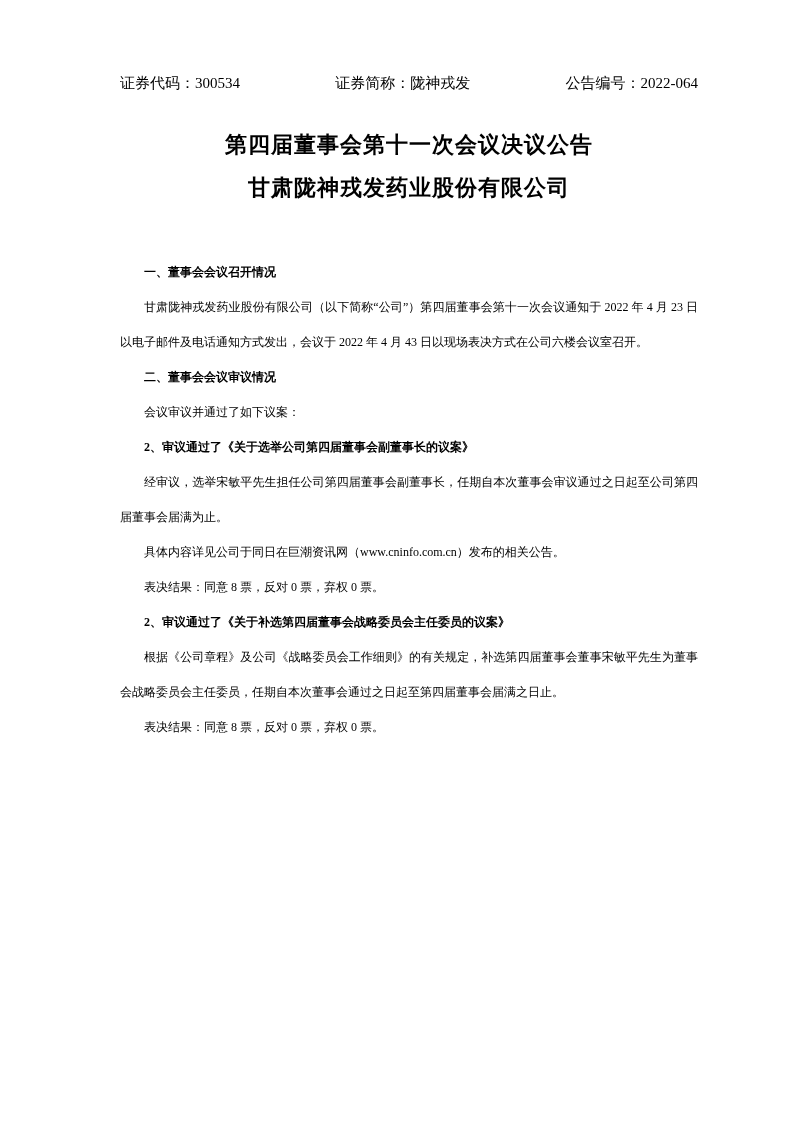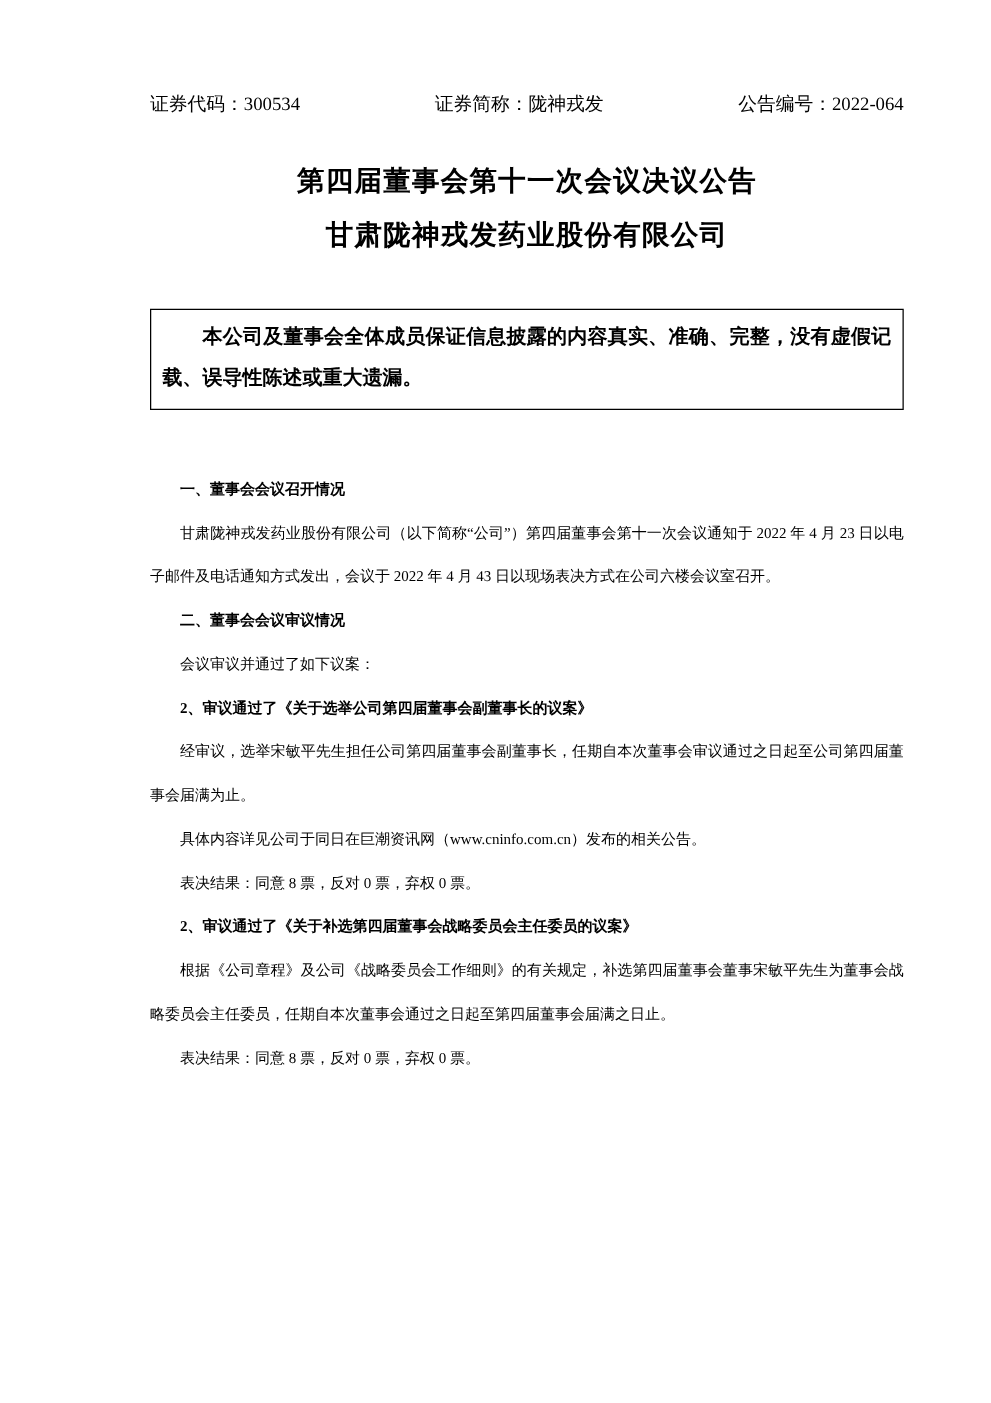--- a/index.html
+++ b/index.html
@@ -6,21 +6,21 @@
   html, body {
     width: 793px;
     background: #e8e8e8;
     font-family: "Liberation Serif", "DejaVu Serif", serif;
     color: #000;
   }
   .page {
     width: 793px;
     height: 1122px;
     background: #ffffff;
-    padding: 74px 70px 0 120px;
+    padding: 74px 95px 0 120px;
     overflow: hidden;
   }
   .doc-header {
     display: flex;
     justify-content: space-between;
     align-items: baseline;
     font-size: 15px;
     white-space: nowrap;
   }
   .doc-title {
@@ -68,23 +68,20 @@
     <span>证券代码：300534</span>
     <span>证券简称：陇神戎发</span>
     <span>公告编号：2022-064</span>
   </header>
 
   <h1 class="doc-title">
     <div>第四届董事会第十一次会议决议公告</div>
     <div>甘肃陇神戎发药业股份有限公司</div>
   </h1>
 
-  <div class="disclaimer-box">
-    <p>本公司及董事会全体成员保证信息披露的内容真实、准确、完整，没有虚假记载、误导性陈述或重大遗漏。</p>
-  </div>
 
   <section class="doc-body">
     <p class="sec-h">一、董事会会议召开情况</p>
     <p>甘肃陇神戎发药业股份有限公司（以下简称“公司”）第四届董事会第十一次会议通知于 2022 年 4 月 23 日以电子邮件及电话通知方式发出，会议于 2022 年 4 月 43 日以现场表决方式在公司六楼会议室召开。</p>
     <p class="sec-h">二、董事会会议审议情况</p>
     <p>会议审议并通过了如下议案：</p>
     <p class="item-h">2、审议通过了《关于选举公司第四届董事会副董事长的议案》</p>
     <p>经审议，选举宋敏平先生担任公司第四届董事会副董事长，任期自本次董事会审议通过之日起至公司第四届董事会届满为止。</p>
     <p>具体内容详见公司于同日在巨潮资讯网（www.cninfo.com.cn）发布的相关公告。</p>
     <p>表决结果：同意 8 票，反对 0 票，弃权 0 票。</p>

